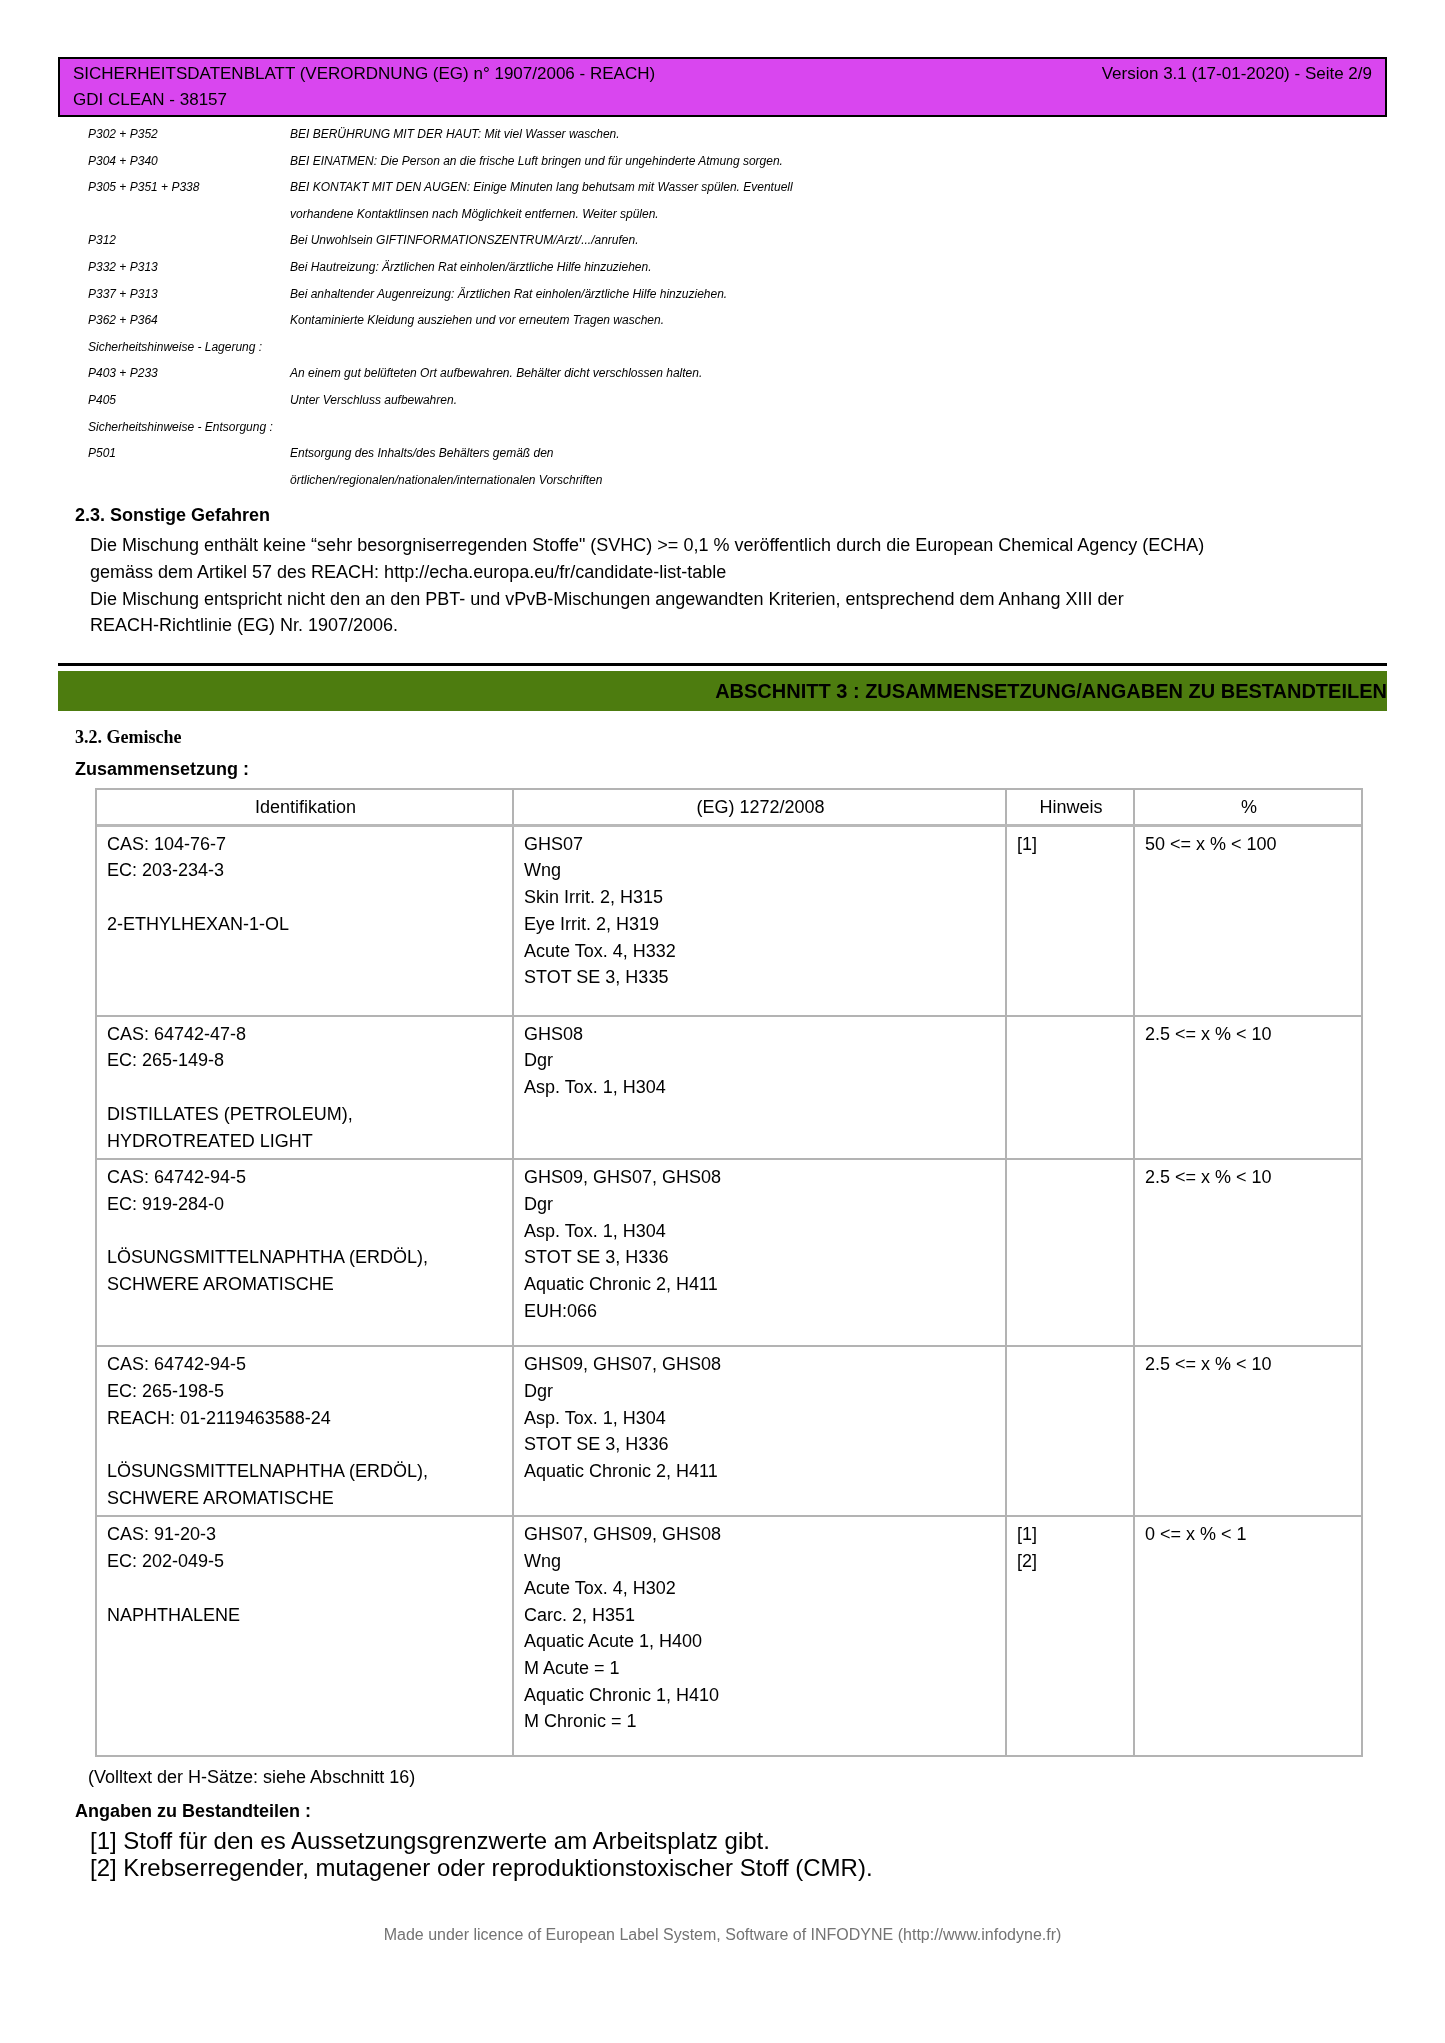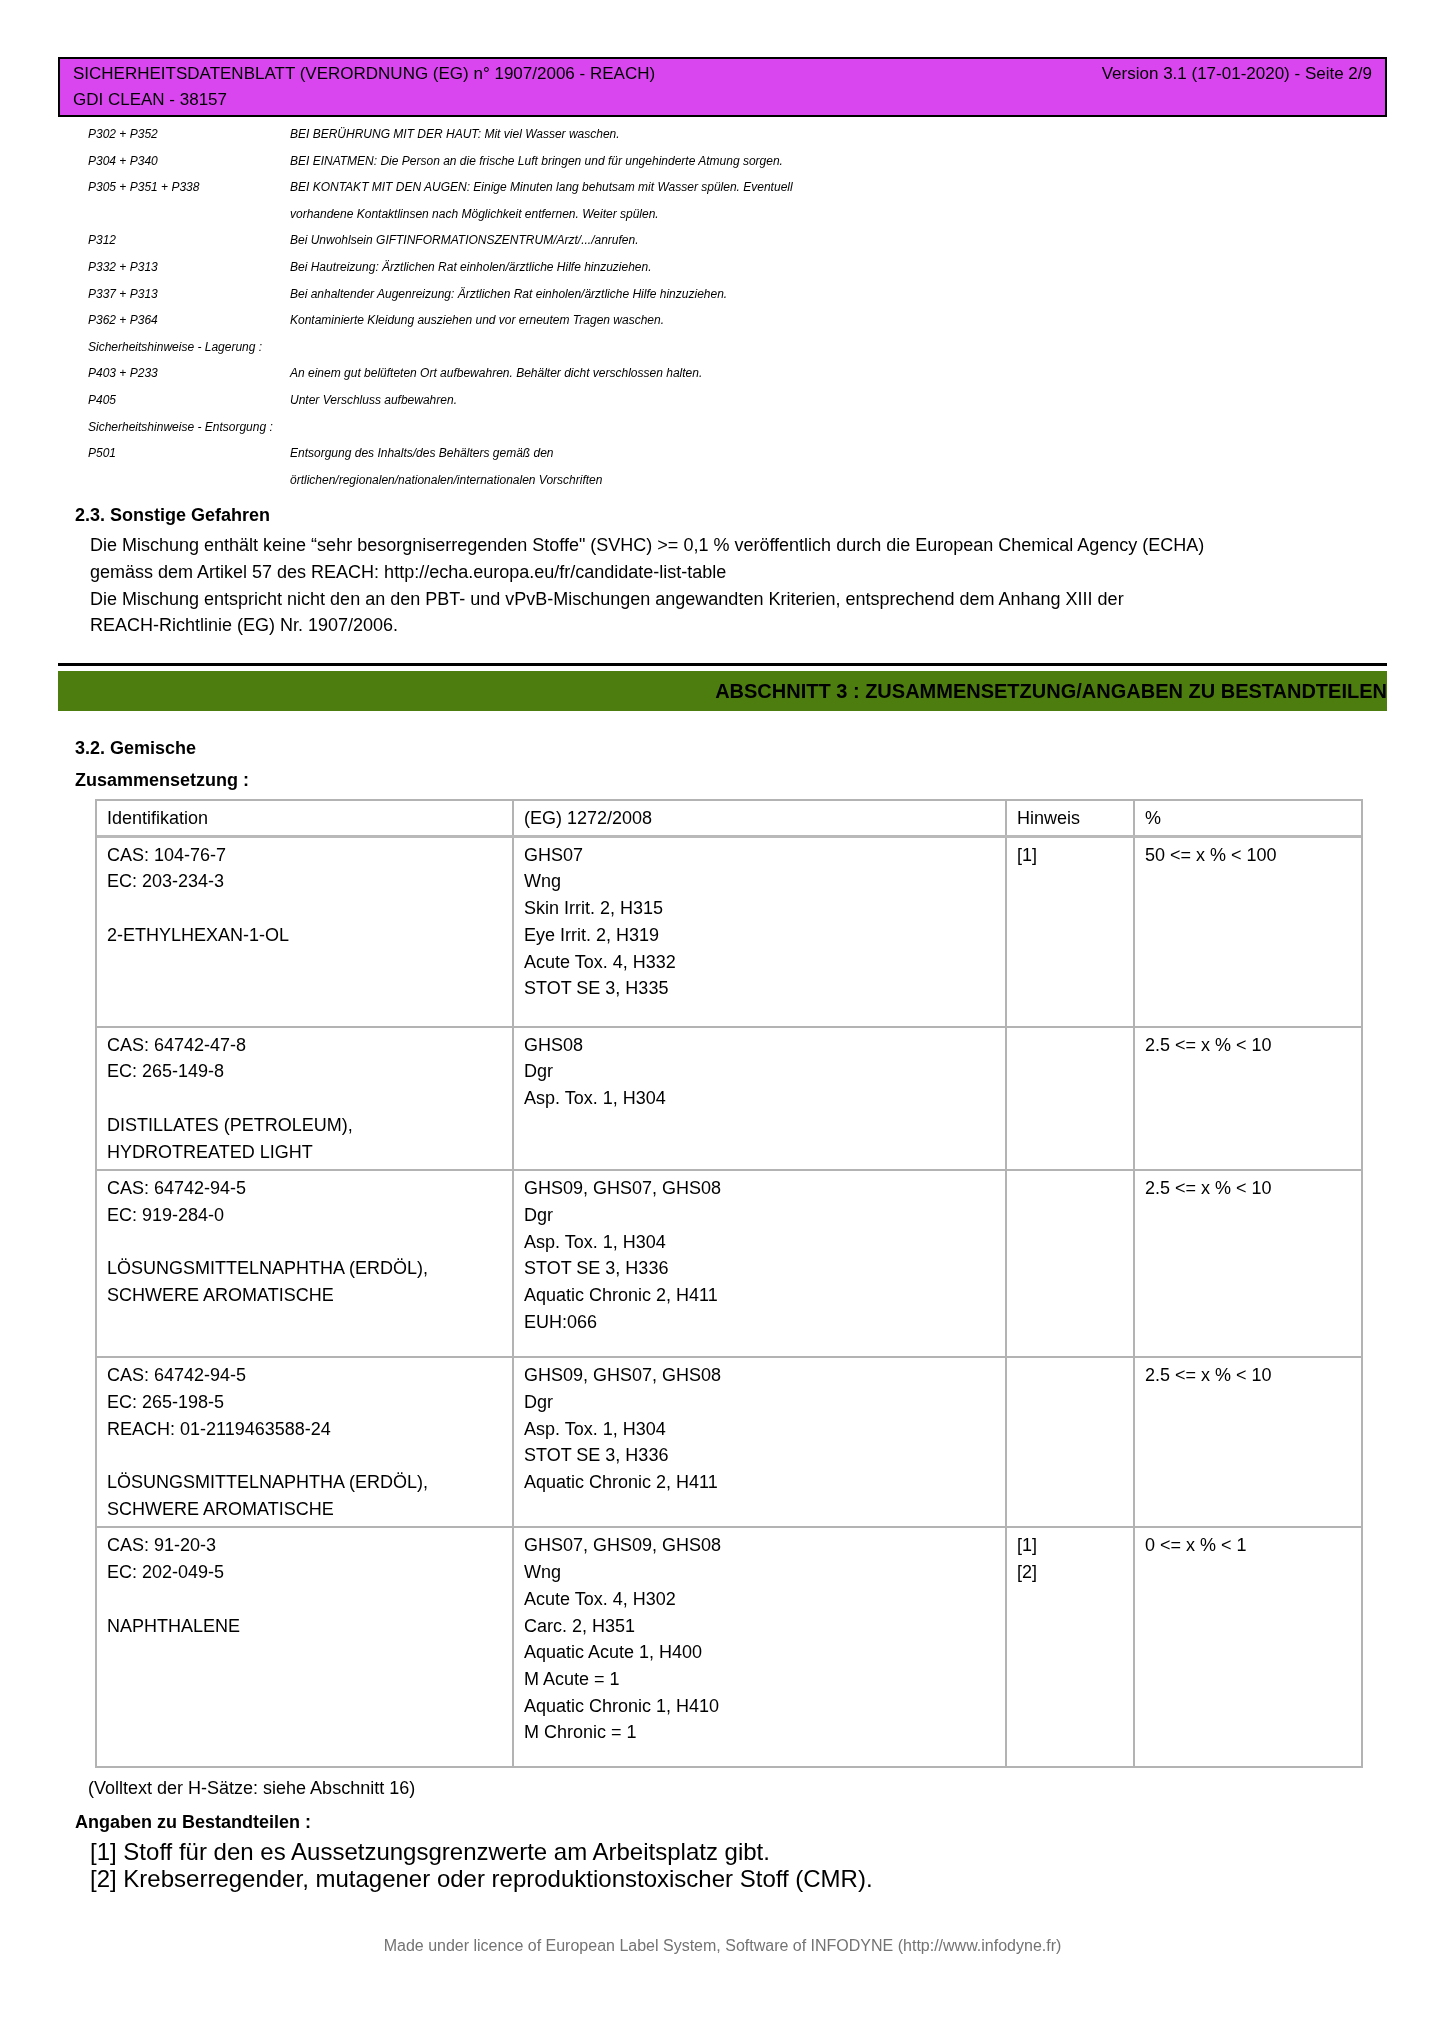--- a/index.html
+++ b/index.html
@@ -25,35 +25,35 @@
   .h-23 { margin-top: 9px; }
   .para { margin: 4px 0 0 90px; font-size: 18px; line-height: 26.6px; }
 
   
   .section-rule { margin: 24px 0 0 58px; width: 1329px; height: 3px; background: #000; }
   .section-banner {
     margin: 5px 0 0 58px; width: 1329px; height: 40px;
     background: #dbe1f3; font-size: 20px; font-weight: bold;
     line-height: 40px; padding-left: 13px;
   }
-  .h-32 { margin-top: 24px; }
+  .h-32 { margin-top: 13px; font-family: Liberation Serif, serif; }
   .h-zus { margin-top: 6px; }
 
   
   .comp-table { margin: 6px 0 0 95px; width: 1268px; border: 2px solid #b3b3b3; font-size: 18px; }
   .t-row { display: flex; border-bottom: 2px solid #b3b3b3; }
   .t-row:last-child { border-bottom: none; }
   .t-head { border-bottom: 3px solid #b9b9b9; }
   .t-cell { padding: 4px 8px 4px 10px; border-right: 2px solid #b3b3b3; line-height: 26.7px; }
   .t-cell.c3 { border-right: none; }
   .c0 { width: 417px; flex: none; }
   .c1 { width: 493px; flex: none; }
   .c2 { width: 128px; flex: none; }
   .c3 { flex: 1; }
-  .t-head .t-cell { line-height: 26px; }
+  .t-head .t-cell { line-height: 26px; text-align: center; }
   .r0 { min-height: 190px; }
   .r1 { min-height: 133px; }
   .r2 { min-height: 187px; }
   .r3 { min-height: 163px; }
   .r4 { min-height: 238px; }
 
   .note { margin: 7px 0 0 88px; font-size: 18px; line-height: 26.6px; }
   .h-comp { margin-top: 7px; }
   .notes { margin: 4px 0 9px 90px; font-size: 24px; line-height: 26.6px; }
 

